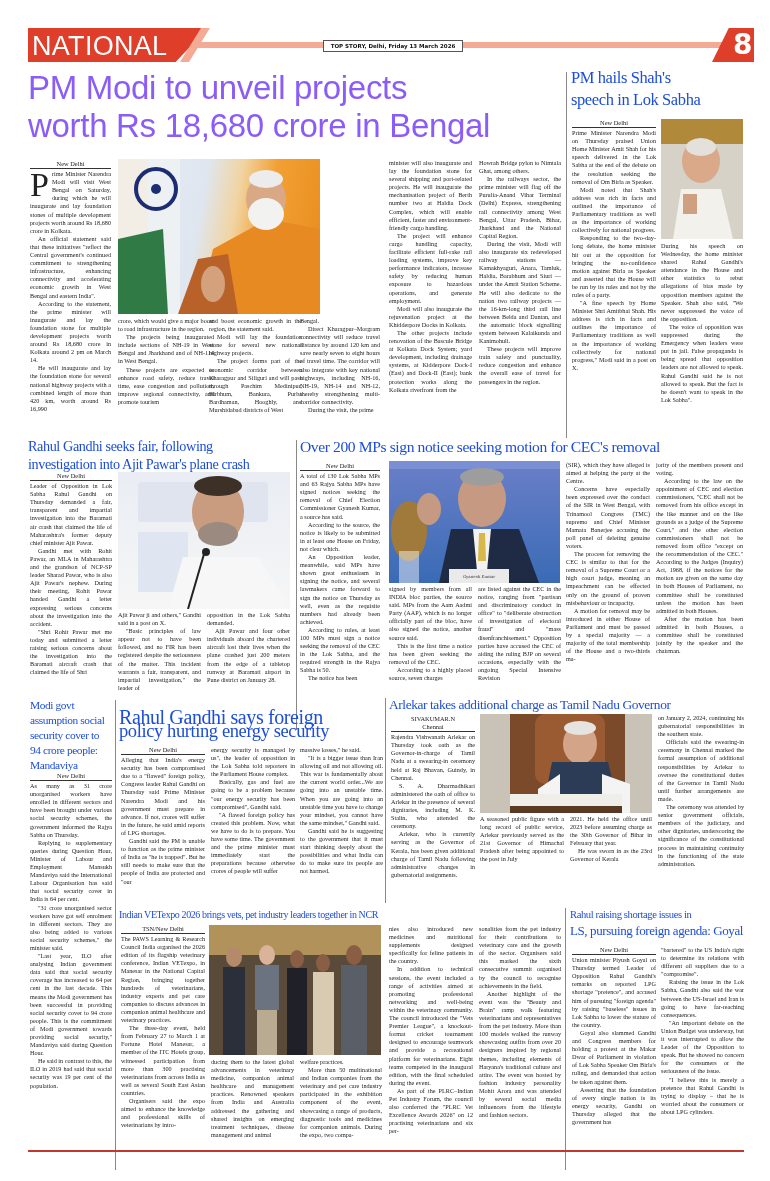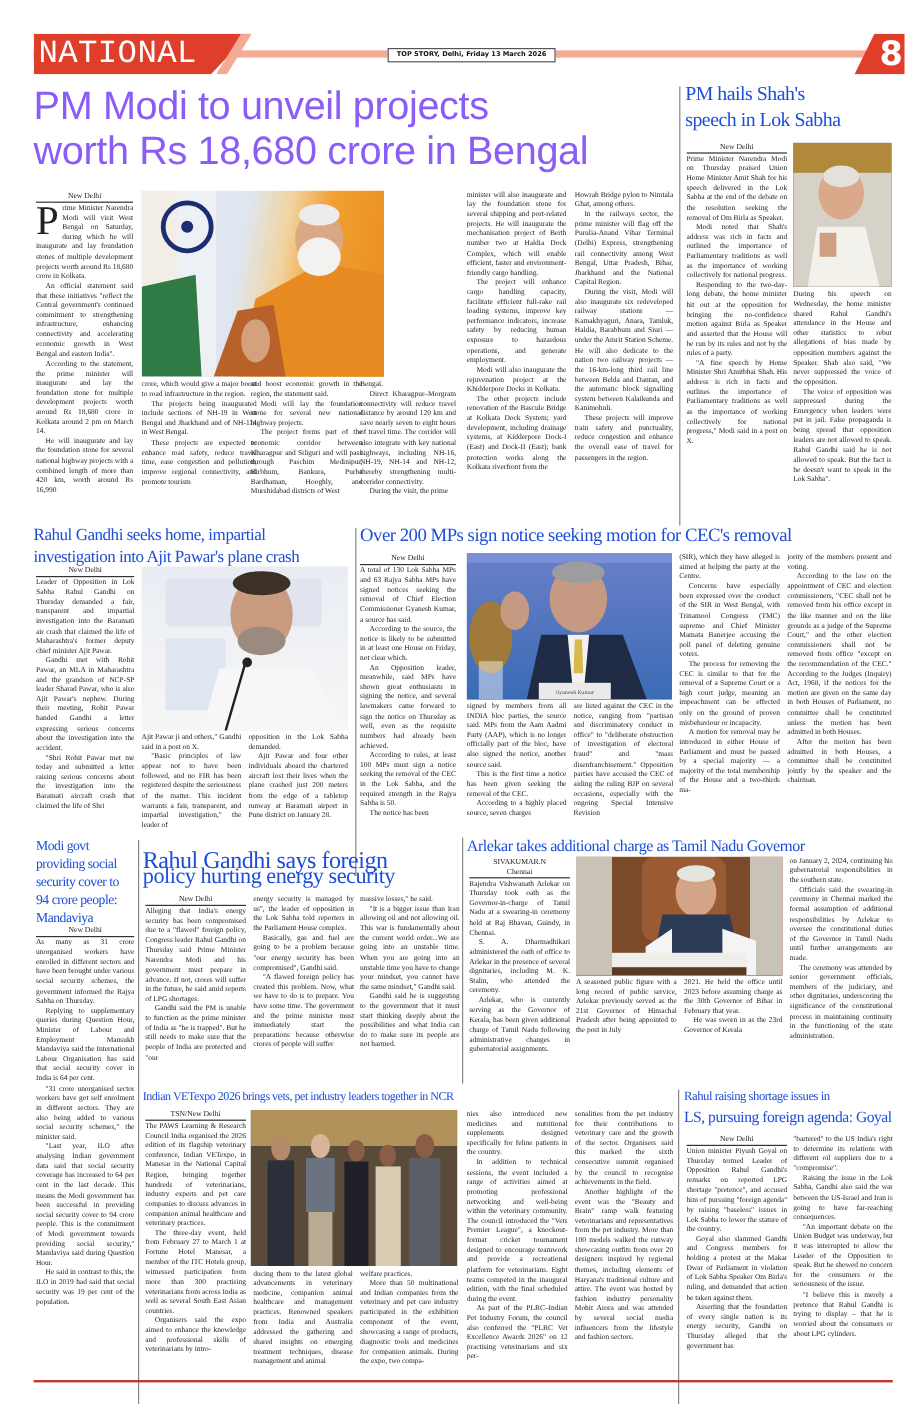--- a/index.html
+++ b/index.html
@@ -15,21 +15,21 @@
 .img{position:absolute;overflow:hidden}
 .dropcap{float:left;font-size:34px;line-height:28px;margin-right:3px;margin-top:1px;font-family:"Liberation Serif",serif}
 </style>
 </head>
 <body>
 
 <div>
   <div class="abs" style="left:28px;top:42px;width:720px;height:6px;background:#f4ab95"></div>
   <div class="abs" style="left:28px;top:28px;width:180px;height:34px;background:#de3e2a;clip-path:polygon(0 0,100% 0,82% 100%,0 100%)"></div>
   <div class="abs" style="left:180px;top:28px;width:30px;height:34px;background:#f4ab95;clip-path:polygon(70% 0,100% 0,30% 100%,0 100%);z-index:0"></div>
-  <div class="abs" style="left:32px;top:31px;font-family:Liberation Mono, monospace;font-size:27px;color:#fff;letter-spacing:0.3px;z-index:2">NATIONAL</div>
+  <div class="abs" style="left:32px;top:31px;font-family:Liberation Sans, sans-serif;font-size:27px;color:#fff;letter-spacing:0.3px;z-index:2">NATIONAL</div>
   <div class="abs" style="left:323px;top:40px;width:140px;height:12px;border:1px solid #555;background:#fff;font-family:'DejaVu Sans',sans-serif;font-size:5.5px;line-height:10px;text-align:center;font-weight:bold">TOP STORY, Delhi, Friday 13 March 2026</div>
   <div class="abs" style="left:712px;top:28px;width:42px;height:34px;background:#de3e2a;clip-path:polygon(40% 0,100% 0,100% 100%,0 100%)"></div>
   <div class="abs" style="left:733px;top:28px;font-family:'DejaVu Sans',sans-serif;font-weight:bold;font-size:28px;color:#fff">8</div>
 </div>
 
 <div>
   <div class="hl" style="left:28px;top:68px;font-size:33px;line-height:40px">PM Modi to unveil projects</div>
   <div class="hl" style="left:28px;top:106px;font-size:33px;line-height:40px">worth Rs 18,680 crore in Bengal</div>
 
   <div class="col" style="left: 30px; top: 160px; width: 81px; height: 290px; overflow: hidden;">
@@ -108,21 +108,21 @@
       <rect x="22" y="75" width="14" height="20" fill="#cf9f82"></rect>
     </svg>
   </div>
   <div class="col" style="left: 661px; top: 242px; width: 82px; height: 196px; overflow: hidden;">
     <p class="first">During his speech on Wednesday, the home minister shared Rahul Gandhi's attendance in the House and other statistics to rebut allegations of bias made by opposition members against the Speaker. Shah also said, "We never suppressed the voice of the opposition.</p>
     <p>The voice of opposition was suppressed during the Emergency when leaders were put in jail. False propaganda is being spread that opposition leaders are not allowed to speak. Rahul Gandhi said he is not allowed to speak. But the fact is he doesn't want to speak in the Lok Sabha".</p>
   </div>
 </div>
 
 <div>
-  <div class="hl-sans" style="left:28px;top:437px;font-size:14.2px;line-height:18px">Rahul Gandhi seeks home, impartial</div>
+  <div class="hl-sans" style="left:28px;top:437px;font-size:14.2px;line-height:18px">Rahul Gandhi seeks fair, following</div>
   <div class="hl-sans" style="left:28px;top:455px;font-size:14.2px;line-height:18px">investigation into Ajit Pawar's plane crash</div>
   <div class="col" style="left: 30px; top: 472px; width: 82px; height: 260px; overflow: hidden;">
     <div class="dateline">New Delhi</div>
     <p class="first">Leader of Opposition in Lok Sabha Rahul Gandhi on Thursday demanded a fair, transparent and impartial investigation into the Baramati air crash that claimed the life of Maharashtra's former deputy chief minister Ajit Pawar.</p>
     <p>Gandhi met with Rohit Pawar, an MLA in Maharashtra and the grandson of NCP-SP leader Sharad Pawar, who is also Ajit Pawar's nephew. During their meeting, Rohit Pawar handed Gandhi a letter expressing serious concerns about the investigation into the accident.</p>
     <p>"Shri Rohit Pawar met me today and submitted a letter raising serious concerns about the investigation into the Baramati aircraft crash that claimed the life of Shri</p>
   </div>
   <div class="img" style="left:118px;top:472px;width:172px;height:137px;background:linear-gradient(180deg,#e9edf3,#f6f6f6)">
     <svg width="172" height="137" viewBox="0 0 172 137">
       <rect x="20" y="10" width="130" height="40" rx="4" fill="#dfe4ee"></rect>
@@ -189,21 +189,21 @@
   <div class="col" style="left: 656px; top: 461px; width: 87px; height: 276px; overflow: hidden;">
     <p class="first">jority of the members present and voting.</p>
     <p>According to the law on the appointment of CEC and election commissioners, "CEC shall not be removed from his office except in the like manner and on the like grounds as a judge of the Supreme Court," and the other election commissioners shall not be removed from office "except on the recommendation of the CEC." According to the Judges (Inquiry) Act, 1968, if the notices for the motion are given on the same day in both Houses of Parliament, no committee shall be constituted unless the motion has been admitted in both Houses.</p>
     <p>After the motion has been admitted in both Houses, a committee shall be constituted jointly by the speaker and the chairman.</p>
   </div>
 </div>
 
 <div>
   <div class="hl-sans" style="left:30px;top:698px;width:84px;font-size:11.4px;line-height:15px">
     <div>Modi govt</div>
-    <div>providing social</div>
+    <div>assumption social</div>
     <div>security cover to</div>
     <div>94 crore people:</div>
     <div>Mandaviya</div>
   </div>
   <div class="col" style="left: 30px; top: 772px; width: 82px; height: 404px; overflow: hidden;">
     <div class="dateline">New Delhi</div>
     <p class="first">As many as 31 crore unorganised workers have enrolled in different sectors and have been brought under various social security schemes, the government informed the Rajya Sabha on Thursday.</p>
     <p>Replying to supplementary queries during Question Hour, Minister of Labour and Employment Mansukh Mandaviya said the International Labour Organisation has said that social security cover in India is 64 per cent.</p>
     <p>"31 crore unorganised sector workers have got self enrolment in different sectors. They are also being added to various social security schemes," the minister said.</p>
     <p>"Last year, ILO after analysing Indian government data said that social security coverage has increased to 64 per cent in the last decade. This means the Modi government has been successful in providing social security cover to 94 crore people. This is the commitment of Modi government towards providing social security," Mandaviya said during Question Hour.</p>

